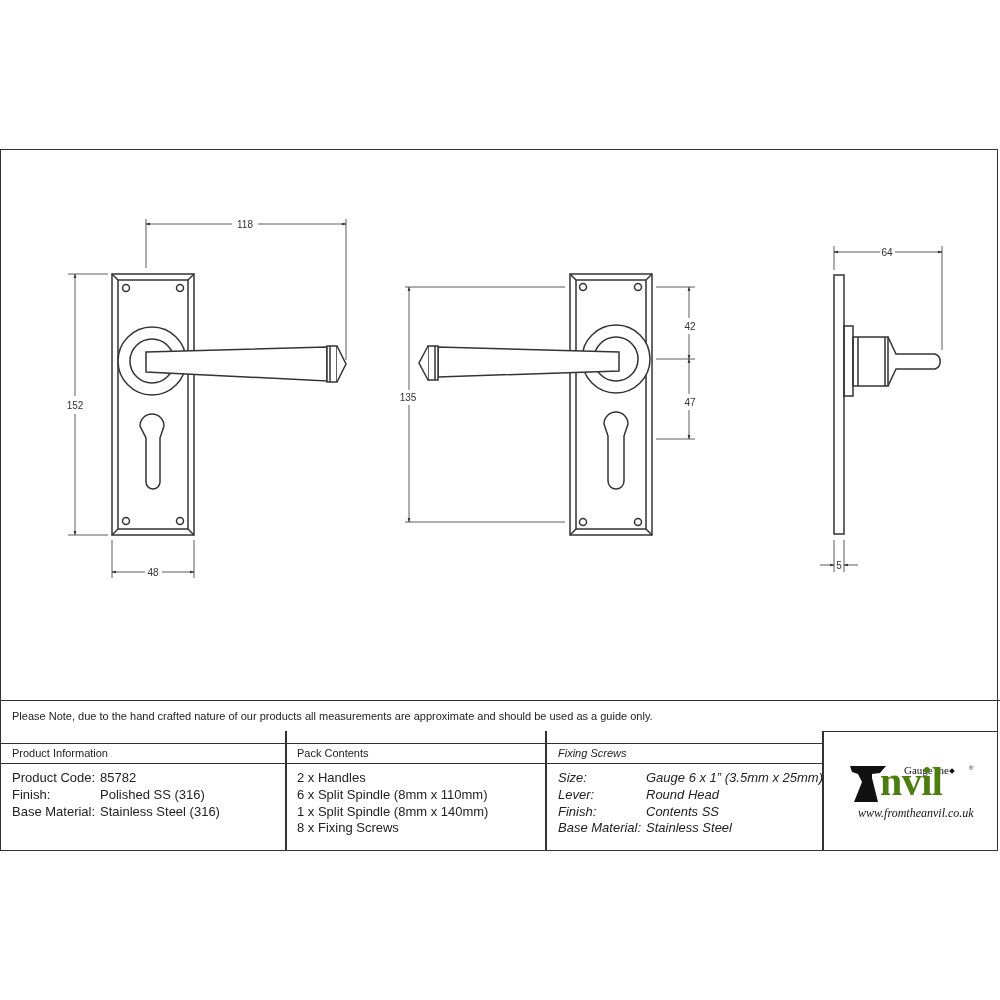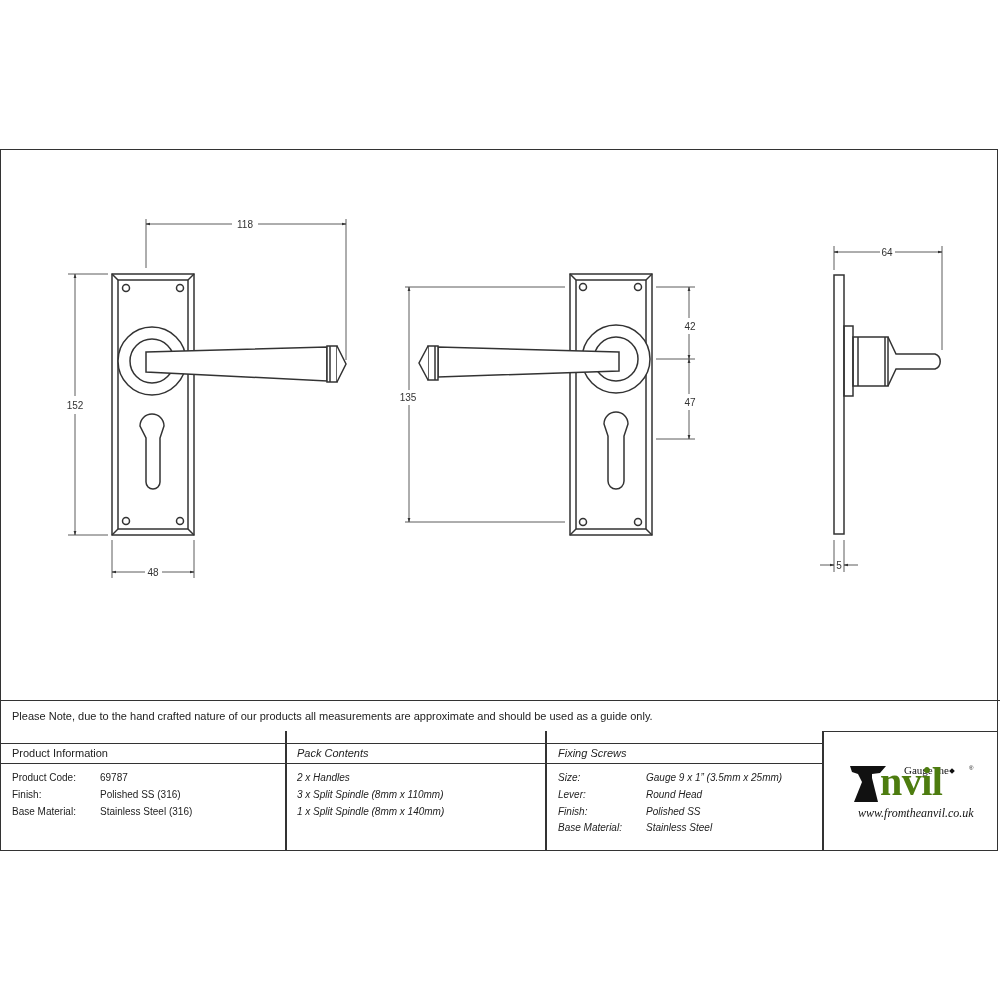--- a/index.html
+++ b/index.html
@@ -3,21 +3,21 @@
 <meta charset="utf-8">
 <style>
   html, body { margin:0; padding:0; background:#ffffff; }
   body { width:1000px; height:1000px; position:relative; overflow:hidden; font-family:"Liberation Sans", sans-serif; color:#222; }
   .sheet { position:absolute; left:0; top:149px; width:998px; height:702px; border:1.5px solid #333; box-sizing:border-box; }
   svg.drawing { position:absolute; left:0; top:0; }
   .note { position:absolute; left:0; top:700px; width:1000px; height:32px; border-top:1.5px solid #333; box-sizing:border-box; font-size:11px; padding:9px 0 0 12px; }
   .table { position:absolute; left:0; top:731px; height:120px; width:1000px; }
   .col { position:absolute; top:12px; height:120px; border-top:1.5px solid #333; box-sizing:border-box; }
   .col .head { height:20px; border-bottom:1.5px solid #333; font-size:11px; padding:3px 0 0 12px; box-sizing:border-box; }
-  .col .body { padding:6px 0 0 12px; font-size:10px; line-height:16.8px; }
+  .col .body { padding:6px 0 0 12px; font-size:13px; line-height:16.8px; }
   .row { display:flex; }
   .row .k { width:88px; }
   .vline { position:absolute; top:731px; width:1.5px; height:120px; background:#333; }
   .logo { position:absolute; left:823px; top:731px; width:175px; height:120px; border-top:1.5px solid #333; box-sizing:border-box; }
   .logo-from { position:absolute; left:904px; top:764px; font-family:"Liberation Serif", serif; font-size:11px; color:#111; }
   .logo-anvil { position:absolute; left:852px; top:762px; font-family:"Liberation Serif", serif; font-size:40px; font-weight:bold; letter-spacing:-0.5px; color:#4d7c0f; line-height:40px; }
   .logo-url { position:absolute; left:858px; top:806px; font-family:"Liberation Serif", serif; font-style:italic; font-size:12px; color:#111; }
   .logo-reg { position:absolute; left:969px; top:765px; font-size:6px; color:#111; }
   .dim { font-family:"Liberation Sans", sans-serif; font-size:10px; fill:#333; }
 </style>
@@ -136,56 +136,57 @@
 </svg>
 
 <div class="note">Please Note, due to the hand crafted nature of our products all measurements are approximate and should be used as a guide only.</div>
 
 <div class="table">
   <div class="col" style="left:0;width:285px;">
     <div class="head">Product Information</div>
     <div class="body">
       <div class="row">
           <span class="k">Product Code:</span>
-          <span>69787</span>
+          <span>85782</span>
         </div>
       <div class="row">
           <span class="k">Finish:</span>
           <span>Polished SS (316)</span>
         </div>
       <div class="row">
           <span class="k">Base Material:</span>
           <span>Stainless Steel (316)</span>
         </div>
     </div>
   </div>
 
-  <div class="col" style="left:285px;width:261px;font-style:italic;">
+  <div class="col" style="left:285px;width:261px;">
     <div class="head">Pack Contents</div>
     <div class="body">
       <div>2 x Handles</div>
-      <div>3 x Split Spindle (8mm x 110mm)</div>
+      <div>6 x Split Spindle (8mm x 110mm)</div>
       <div>1 x Split Spindle (8mm x 140mm)</div>
+      <div>8 x Fixing Screws</div>
     </div>
   </div>
 
   <div class="col" style="left:546px;width:277px;font-style:italic;">
     <div class="head">Fixing Screws</div>
     <div class="body">
       <div class="row">
           <span class="k">Size:</span>
-          <span>Gauge 9 x 1” (3.5mm x 25mm)</span>
+          <span>Gauge 6 x 1” (3.5mm x 25mm)</span>
         </div>
       <div class="row">
           <span class="k">Lever:</span>
           <span>Round Head</span>
         </div>
       <div class="row">
           <span class="k">Finish:</span>
-          <span>Polished SS</span>
+          <span>Contents SS</span>
         </div>
       <div class="row">
           <span class="k">Base Material:</span>
           <span>Stainless Steel</span>
         </div>
     </div>
   </div>
 </div>
 
 <div class="vline" style="left:285px;"></div>

